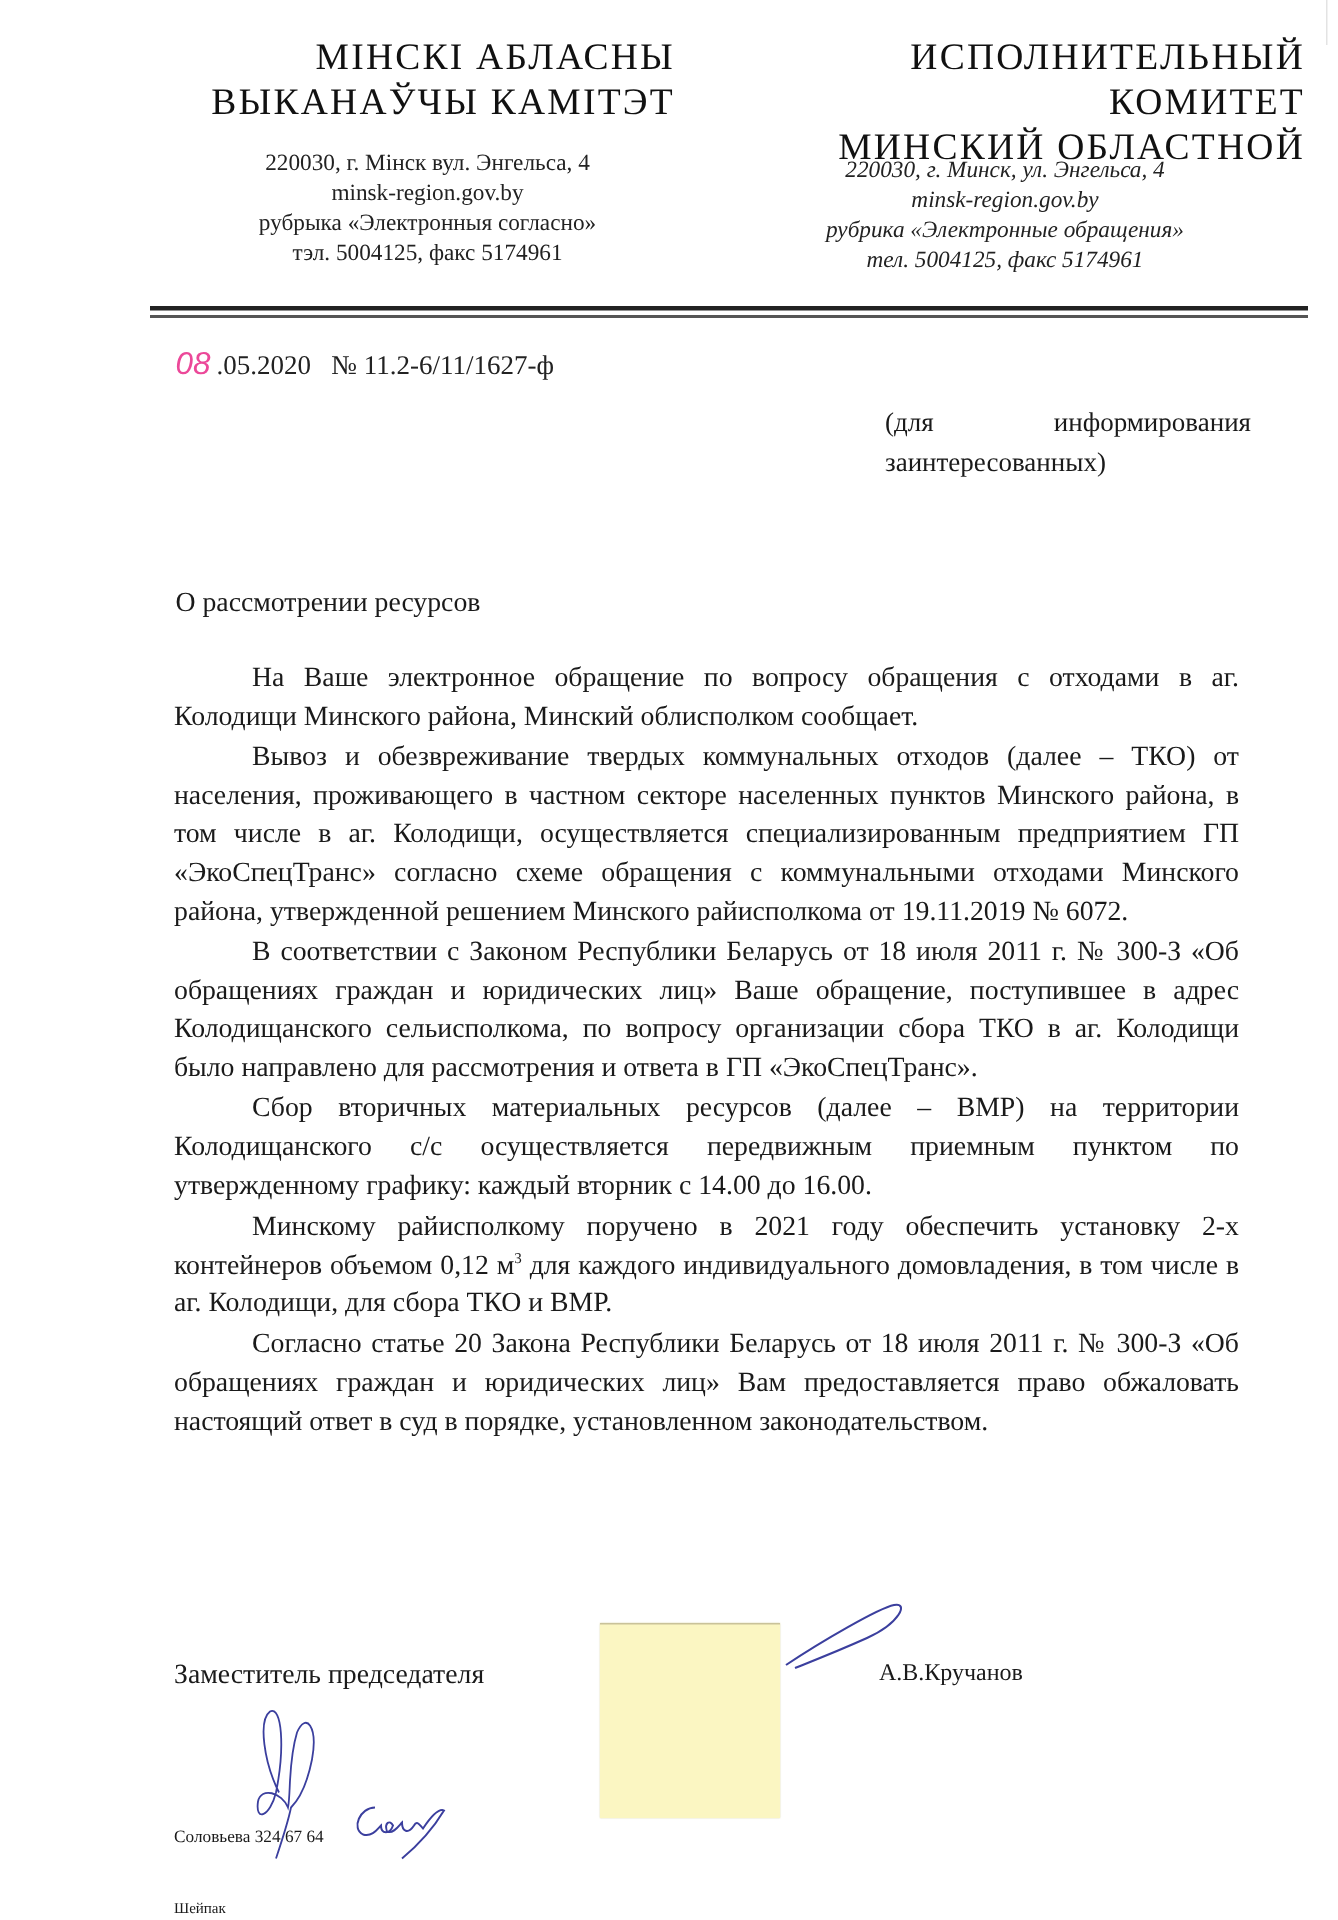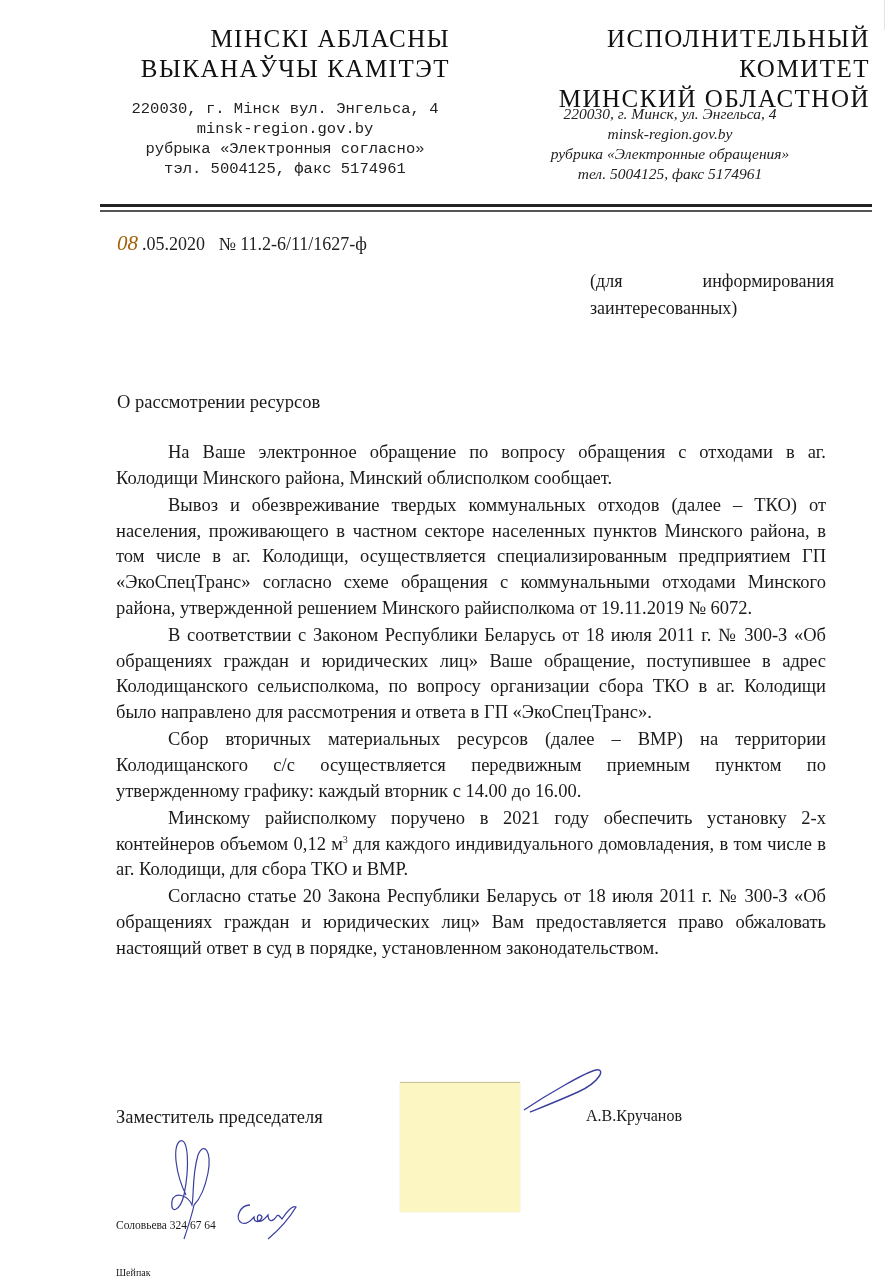--- a/index.html
+++ b/index.html
@@ -2,28 +2,28 @@
 <html><head>
 <meta charset="utf-8">
 <style>
   html, body { margin: 0; padding: 0; background: #ffffff; }
   body { width: 892px; height: 1280px; position: relative; overflow: hidden;
          font-family: "Liberation Serif", "DejaVu Serif", serif; color: #1a1a1a; }
   .abs { position: absolute; }
   .hdr-title { font-size: 25px; letter-spacing: 1.5px; line-height: 30px; text-align: right; color: #111; }
   .hdr-info { font-size: 15.5px; line-height: 20px; text-align: center; color: #222; }
   #hdr-left-title { left: 120px; top: 24px; width: 330px; }
-  #hdr-left-info { left: 120px; top: 99px; width: 330px; font-family: Liberation Mono, monospace; }
+  #hdr-left-info { left: 120px; top: 99px; width: 330px; }
   #hdr-right-title { left: 470px; top: 24px; width: 400px; }
   #hdr-right-info { left: 470px; top: 104px; width: 400px; font-style: italic; }
   .rule { position: absolute; left: 100px; width: 772px; background: #222; }
   #rule-top { top: 204px; height: 3px; }
   #rule-bot { top: 210px; height: 1.5px; background: #555; }
   #date-line { left: 117px; top: 231px; font-size: 18px; color: #222; white-space: nowrap; }
-  #date-hand { font-family: Liberation Serif, serif; font-style: italic; font-size: 21px; color: #a16207; margin-right: 4px; }
+  #date-hand { font-family: Liberation Sans, sans-serif; font-style: italic; font-size: 21px; color: #ec4899; margin-right: 4px; }
   #recipient { left: 578px; top: 268px; width: 244px; font-size: 18px; line-height: 27px; text-align: justify; text-align-last: justify; margin-left: 12px; }
   #recipient .l2 { text-align-last: left; }
   #subject { left: 117px; top: 392px; font-size: 18.5px; }
   #body { left: 116px; top: 440px; width: 710px; font-size: 18.5px; line-height: 25.7px; color: #1a1a1a; }
   #body p { margin: 0 0 1.5px 0; text-indent: 52px; text-align: justify; }
   sup { font-size: 10px; line-height: 0; }
   #signer-title { left: 116px; top: 1107px; font-size: 18.5px; }
   #signer-name { left: 586px; top: 1107px; font-size: 16px; }
   #stamp { left: 400px; top: 1082px; width: 120px; height: 129px; background: #fbf6c2; border-top: 1px solid #c9c29a; box-shadow: 0 0 1px #d9d3a5; }
   #sig-main { left: 518px; top: 1066px; }

